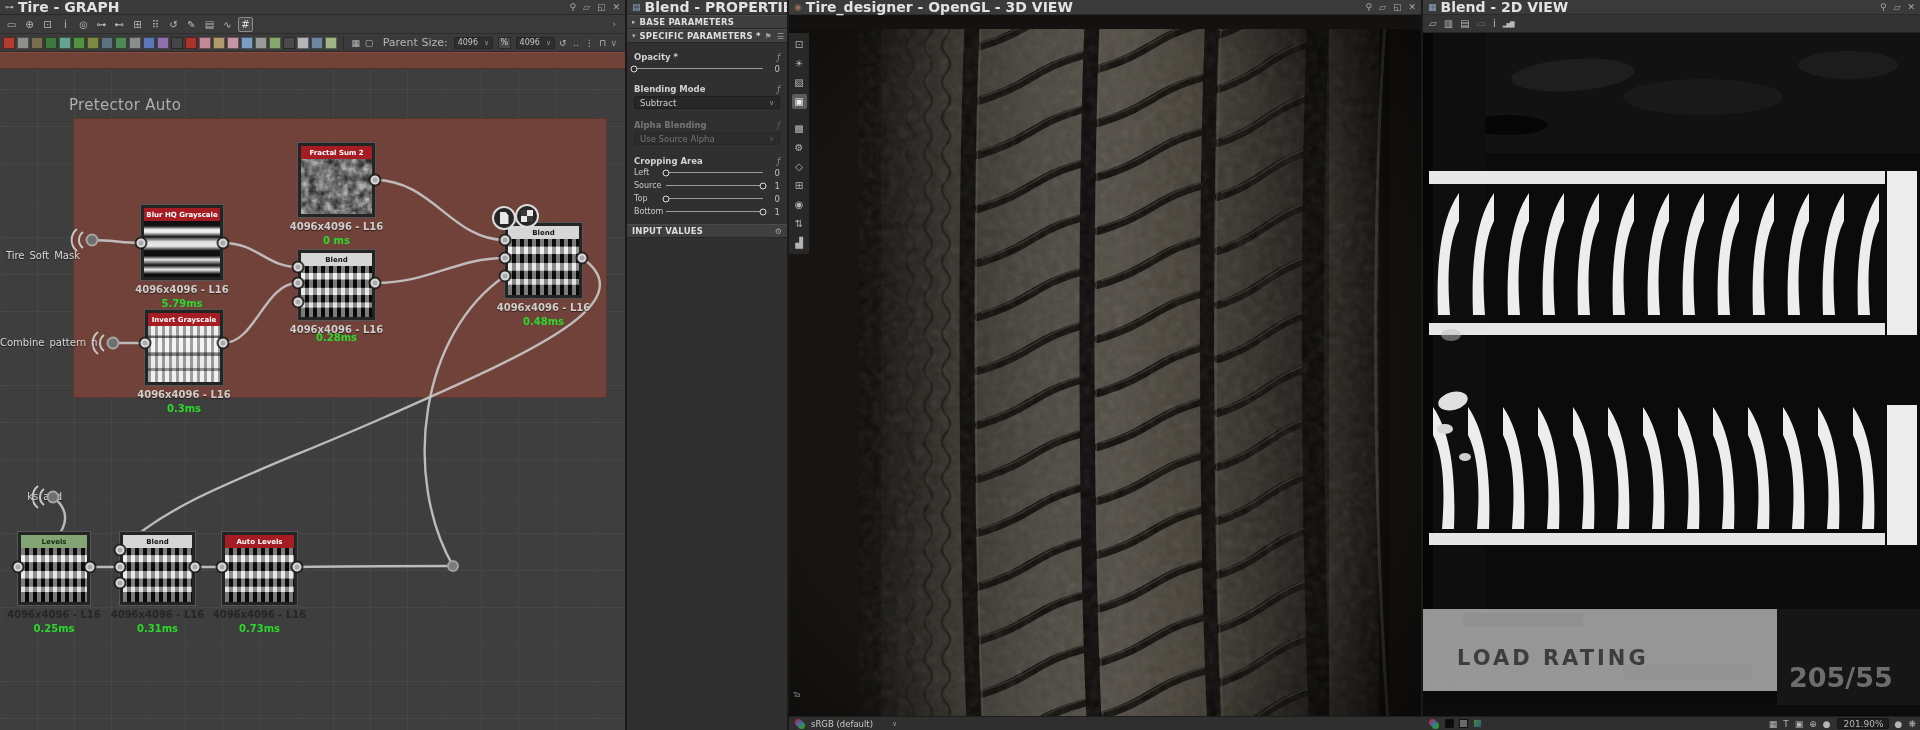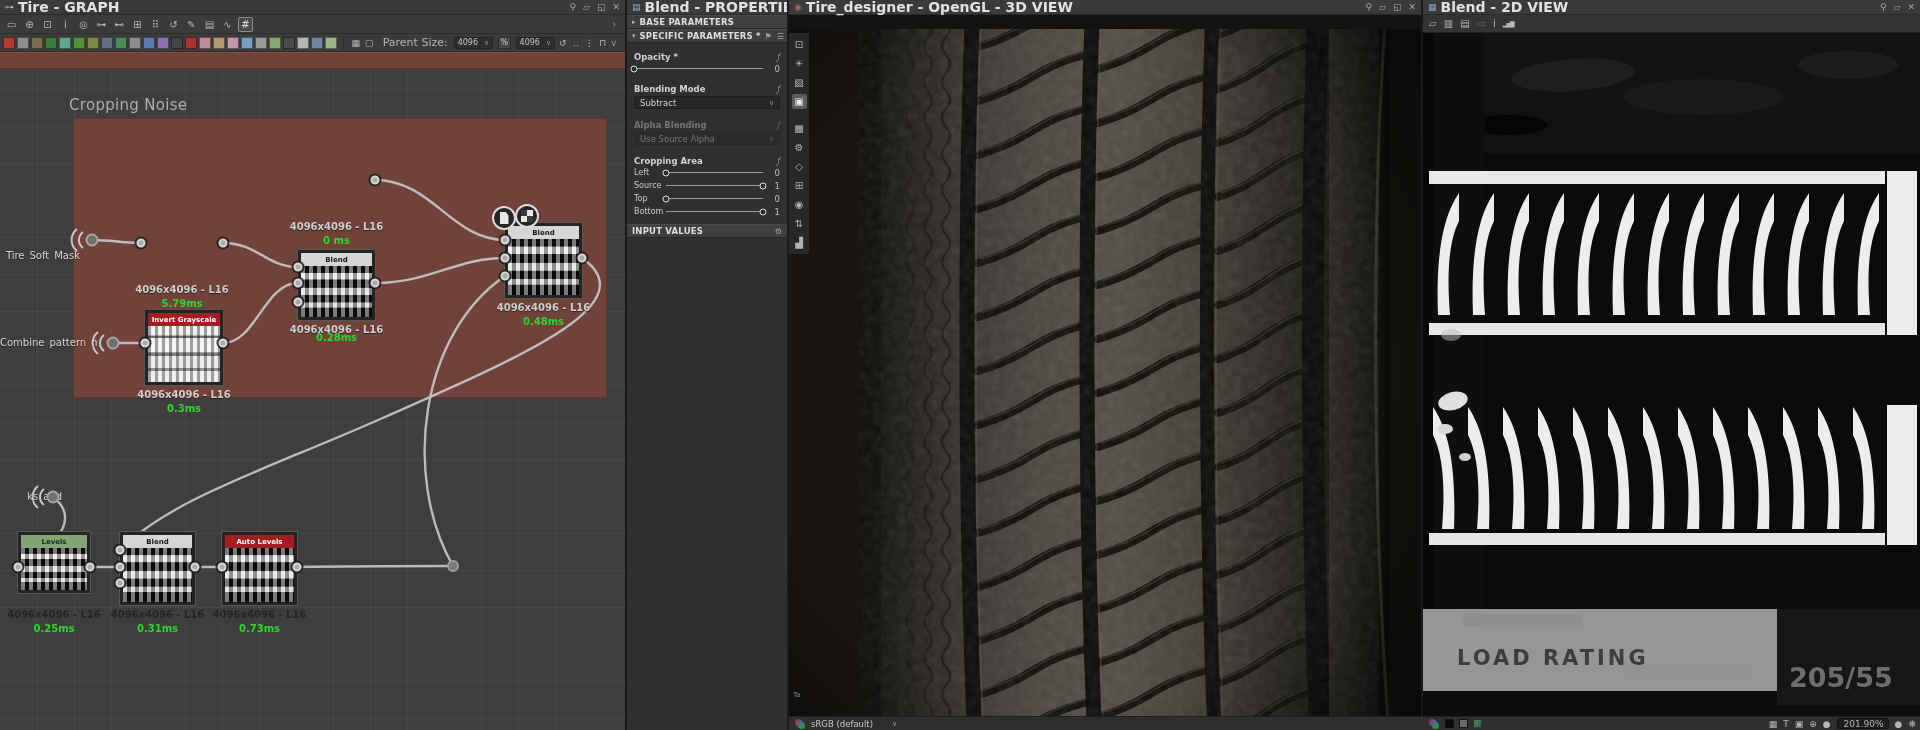--- a/index.html
+++ b/index.html
@@ -210,21 +210,21 @@
       </span>
       <span class="gico small">↺</span>
       <span class="gico small">‥</span>
       <span class="gico small">⋮</span>
       <span class="gico small">⊓</span>
       <span class="ovf">∨</span>
     </div>
   <div id="gcanvas">
     <div class="band"></div>
     <div class="frame"></div>
-    <div class="frame-title">Cropping Noise</div>
+    <div class="frame-title">Pretector Auto</div>
     <svg id="wires">
         <path d="M92,188 C112,188 122,191 141,191" fill="none" stroke="#c6c6c6" stroke-width="2.4" stroke-linecap="round" opacity="0.92"></path>
         <path d="M113,291 C126,291 133,291 145,291" fill="none" stroke="#c6c6c6" stroke-width="2.4" stroke-linecap="round" opacity="0.92"></path>
         <path d="M223,191 C258,191 266,215 298,215" fill="none" stroke="#c6c6c6" stroke-width="2.4" stroke-linecap="round" opacity="0.92"></path>
         <path d="M223,291 C256,291 264,231 298,231" fill="none" stroke="#c6c6c6" stroke-width="2.4" stroke-linecap="round" opacity="0.92"></path>
         <path d="M375,128 C432,128 452,188 505,188" fill="none" stroke="#c6c6c6" stroke-width="2.4" stroke-linecap="round" opacity="0.92"></path>
         <path d="M375,231 C430,231 456,206 505,206" fill="none" stroke="#c6c6c6" stroke-width="2.4" stroke-linecap="round" opacity="0.92"></path>
         <path d="M505,224 C420,282 402,424 453,514" fill="none" stroke="#c6c6c6" stroke-width="2.4" stroke-linecap="round" opacity="0.92"></path>
         <path d="M297,515 C350,514 400,514 453,514" fill="none" stroke="#c6c6c6" stroke-width="2.4" stroke-linecap="round" opacity="0.92"></path>
         <path d="M582,206 C648,252 520,305 385,365 C268,417 172,446 120,498" fill="none" stroke="#c6c6c6" stroke-width="2.4" stroke-linecap="round" opacity="0.92"></path>
@@ -235,49 +235,61 @@
         <path d="M77,177 A14,14 0 0,0 77,199" fill="none" stroke="#c6c6c6" stroke-width="2"></path>
         <path d="M104,283 A10,10 0 0,0 104,299" fill="none" stroke="#c6c6c6" stroke-width="2"></path>
         <path d="M98,280 A14,14 0 0,0 98,302" fill="none" stroke="#c6c6c6" stroke-width="2"></path>
         <path d="M44,437 A10,10 0 0,0 44,453" fill="none" stroke="#c6c6c6" stroke-width="2"></path>
         <path d="M38,434 A14,14 0 0,0 38,456" fill="none" stroke="#c6c6c6" stroke-width="2"></path>
       </svg>
     <div class="connlabel" style="left:0;top:198px;width:80px;">Tire_Soft_Mask</div>
     <div class="connlabel" style="left:0;top:285px;width:97px;">Combine_pattern_mask</div>
     <div class="connlabel" style="left:0;top:439px;width:62px;">ks_add</div>
 
+  <div class="node" style="left: 141px; top: 153px; width: 82px; height: 75px;">
+        <div class="nhdr hdr-red">Blur HQ Grayscale</div>
+        <div class="npv pv-stripesA"></div>
+      </div>
       <div class="nlabel nl-light" style="left: 182px; top: 232px;">4096x4096 - L16</div>
       <div class="nlabel nms" style="left: 182px; top: 246px; text-align: center;">5.79ms</div>
       <div class="node" style="left: 145px; top: 258px; width: 78px; height: 75px;">
         <div class="nhdr hdr-red">Invert Grayscale</div>
         <div class="npv pv-stripesLight"></div>
       </div>
       <div class="nlabel nl-light" style="left: 184px; top: 337px;">4096x4096 - L16</div>
       <div class="nlabel nms" style="left: 184px; top: 351px;">0.3ms</div>
+      <div class="node" style="left: 298px; top: 91px; width: 77px; height: 74px;">
+        <div class="nhdr hdr-red">Fractal Sum 2</div>
+        <div class="npv">
+          <svg class="noise-svg">
+            <rect width="100%" height="100%" fill="#777" filter="url(#noiseF)"></rect>
+          </svg>
+        </div>
+      </div>
       <div class="nlabel nl-light" style="left: 336.5px; top: 169px;">4096x4096 - L16</div>
       <div class="nlabel nms" style="left: 336.5px; top: 183px;">0 ms</div>
       <div class="node" style="left: 298px; top: 198px; width: 77px; height: 70px;">
         <div class="nhdr hdr-gray">Blend</div>
         <div class="npv pv-stripesB"></div>
       </div>
       <div class="nlabel nl-light" style="left: 336.5px; top: 272px;">4096x4096 - L16</div>
       <div class="nlabel nms" style="left: 336.5px; top: 280px;">0.28ms</div>
       <div class="node" style="left: 505px; top: 171px; width: 77px; height: 75px;">
         <div class="nhdr hdr-gray">Blend</div>
         <div class="npv pv-stripesB"></div>
       </div>
       <div class="nlabel nl-light" style="left: 543.5px; top: 250px;">4096x4096 - L16</div>
       <div class="nlabel nms" style="left: 543.5px; top: 264px;">0.48ms</div>
       <div class="badge" style="left: 504px; top: 166px;">
         <div class="page"></div>
       </div>
       <div class="badge" style="left: 527px; top: 164px;">
         <div class="checker"></div>
       </div>
-      <div class="node" style="left: 18px; top: 480px; width: 72px; height: 61px;">
+      <div class="node" style="left: 18px; top: 480px; width: 72px; height: 73px;">
         <div class="nhdr hdr-green">Levels</div>
         <div class="npv pv-stripesB"></div>
       </div>
       <div class="nlabel nl-dark" style="left: 54px; top: 557px;">4096x4096 - L16</div>
       <div class="nlabel nms" style="left: 54px; top: 571px;">0.25ms</div>
       <div class="node" style="left: 120px; top: 480px; width: 75px; height: 73px;">
         <div class="nhdr hdr-gray">Blend</div>
         <div class="npv pv-stripesB"></div>
       </div>
       <div class="nlabel nl-dark" style="left: 157.5px; top: 557px;">4096x4096 - L16</div>

